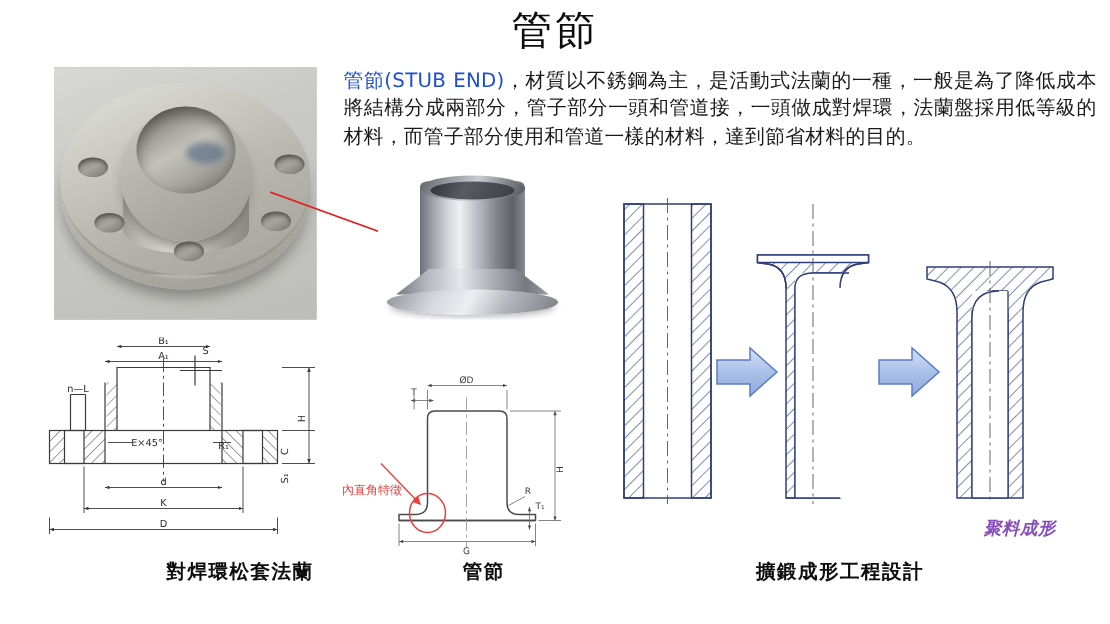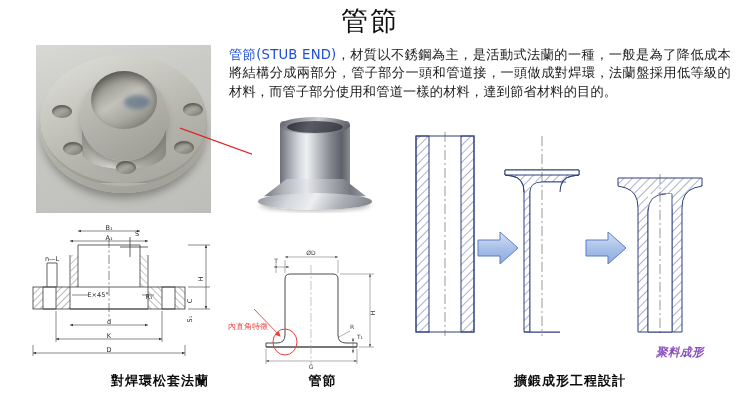--- a/index.html
+++ b/index.html
@@ -132,21 +132,21 @@
   
   #process-diagram{position:absolute;left:400px;top:130px;width:340px;height:215px;}
   .proc-label{
     position:absolute;top:345px;font-size:11.5px;font-weight:bold;
     color:#8a4fbe;letter-spacing:.5px;text-align:center;
   }
   #proc-label-0{left:395px;width:110px;}
   #proc-label-1{left:510px;width:110px;}
   #proc-label-2{left:625px;width:110px;font-style:italic;}
   #label-process{
-    position:absolute;left:420px;top:372px;width:300px;text-align:center;
+    position:absolute;left:410px;top:372px;width:300px;text-align:center;
     font-size:13px;font-weight:bold;color:#0d0d0d;letter-spacing:1px;
   }
 </style>
 </head>
 <body>
 
 <div class="slide">
 
   <div id="page-title">管節</div>
 

